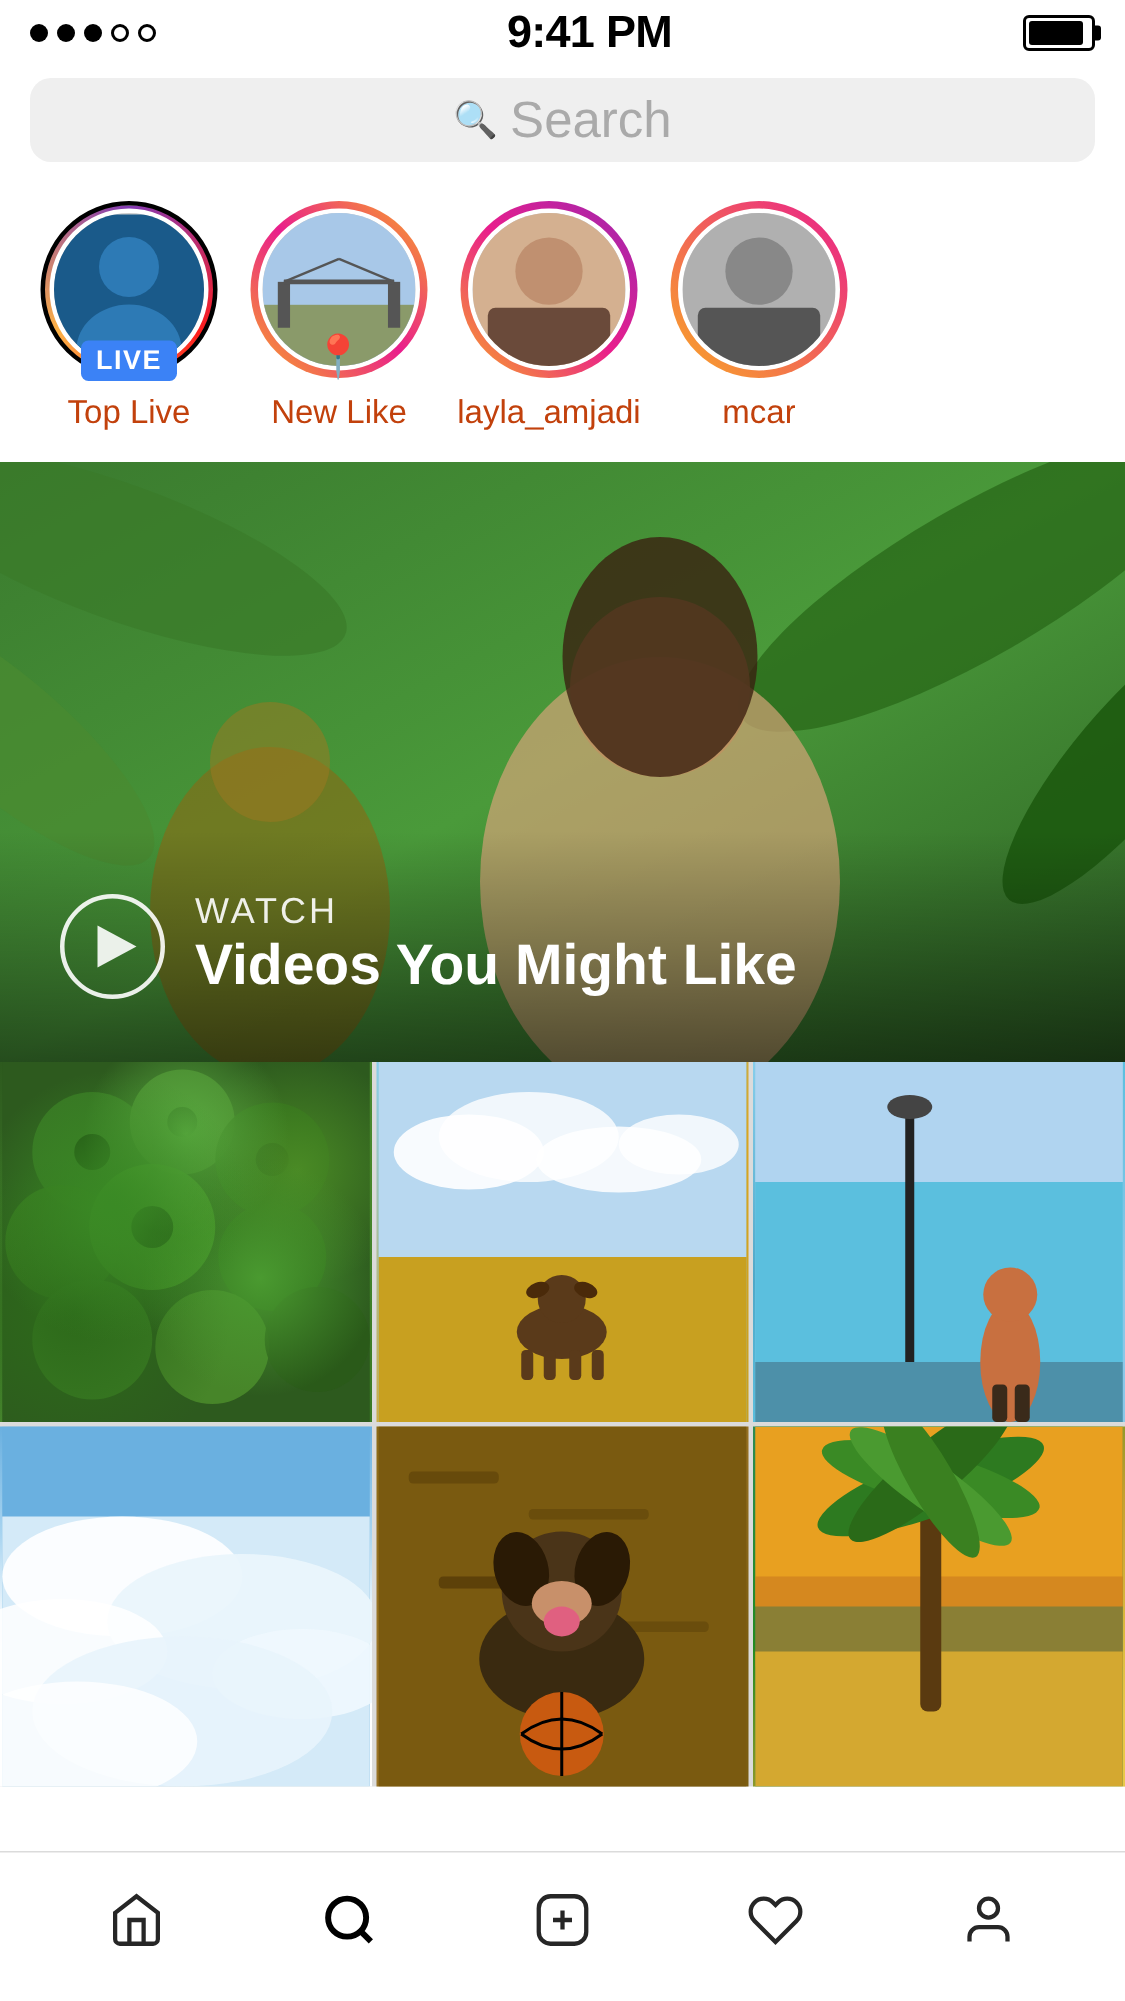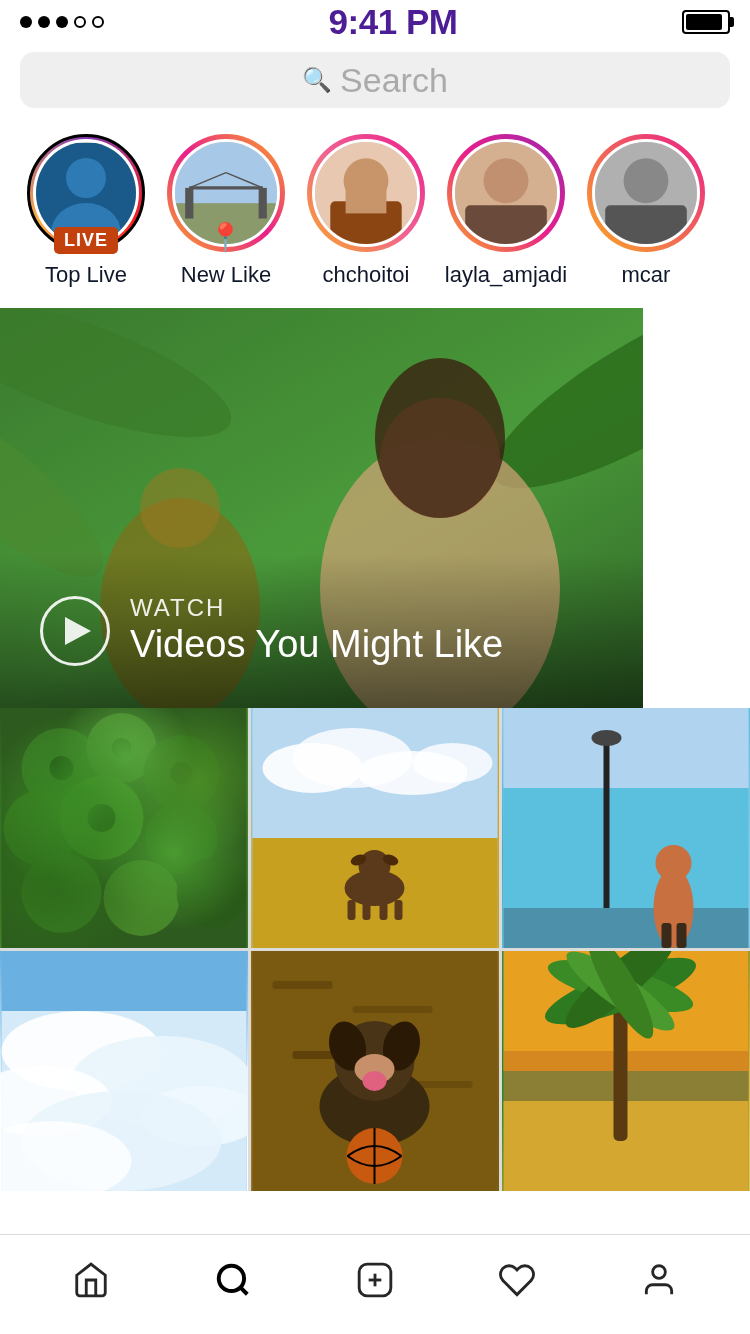--- a/index.html
+++ b/index.html
@@ -24,21 +24,21 @@
     }
     .status-dots {
       display: flex; gap: 6px; align-items: center;
     }
     .dot {
       width: 12px; height: 12px; border-radius: 50%;
     }
     .dot.filled { background: #000; }
     .dot.empty { background: transparent; border: 2px solid #000; }
     .status-time {
-      font-size: 35px; font-weight: 600; color: #4c1d95; letter-spacing: -0.5px;
+      font-size: 30px; font-weight: 600; color: #000000; letter-spacing: -0.5px;
     }
     .battery {
       width: 48px; height: 24px; border: 2px solid #000; border-radius: 4px;
       position: relative; display: flex; align-items: center; padding: 2px;
     }
     .battery::after {
       content: ''; width: 4px; height: 10px; background: #000;
       position: absolute; right: -6px; border-radius: 0 2px 2px 0;
     }
     .battery-fill {
@@ -124,53 +124,53 @@
     .story-inner svg, .story-inner canvas {
       width: 100%; height: 100%;
     }
 
     
     .live-badge {
       position: absolute;
       bottom: -2px;
       left: 50%;
       transform: translateX(-50%);
-      background: #c2410c;
+      background: #3b82f6;
       color: #fff;
       font-size: 18px;
       font-weight: 700;
       padding: 3px 10px;
       border-radius: 5px;
       letter-spacing: 1px;
       white-space: nowrap;
     }
     
     .location-badge {
       position: absolute;
       bottom: -2px;
       left: 50%;
       transform: translateX(-50%);
       color: #e1306c;
       font-size: 28px;
     }
 
     .story-label {
       font-size: 22px;
-      color: #0f172a;
+      color: #c2410c;
       text-align: center;
       max-width: 130px;
       overflow: hidden;
       text-overflow: ellipsis;
       white-space: nowrap;
     }
 
     
     .watch-section {
       position: relative;
-      width: 643px;
+      width: 750px;
       height: 400px;
       overflow: hidden;
       background: #2d5a27;
     }
     
     .watch-bg {
       width: 100%; height: 100%;
       background: linear-gradient(160deg, #3a7a2e 0%, #4a9a3a 30%, #2d6024 60%, #5c3a1a 90%);
       position: relative;
     }
@@ -210,21 +210,21 @@
       margin-left: 5px;
     }
     .watch-text {
       color: #fff;
     }
     .watch-label {
       font-size: 24px; font-weight: 400; opacity: 0.9; letter-spacing: 2px;
       text-transform: uppercase;
     }
     .watch-title {
-      font-size: 38px; font-weight: 400; line-height: 1.2;
+      font-size: 38px; font-weight: 700; line-height: 1.2;
     }
 
     
     .grid-section {
       display: grid;
       grid-template-columns: repeat(3, 1fr);
       grid-template-rows: repeat(2, 240px);
       gap: 3px;
       background: #dbdbdb;
     }
@@ -346,35 +346,20 @@
             <line x1="14" y1="45" x2="50" y2="30" stroke="#555" stroke-width="1.5"></line>
             <line x1="86" y1="45" x2="50" y2="30" stroke="#555" stroke-width="1.5"></line>
           </svg>
         </div>
       </div>
       <div class="location-badge">📍</div>
     </div>
     <span class="story-label">New Like</span>
   </div>
 
-  <div class="story-item">
-    <div class="story-avatar-wrap">
-      <div class="story-ring pink-ring">
-        <div class="story-inner">
-          <svg viewBox="0 0 100 100" xmlns="http://www.w3.org/2000/svg">
-            <rect width="100" height="100" fill="#e8c8b0"></rect>
-            <circle cx="50" cy="38" r="22" fill="#c8956a"></circle>
-            <rect x="15" y="58" width="70" height="50" fill="#8b4513" rx="5"></rect>
-            <rect x="30" y="45" width="40" height="25" fill="#c8956a"></rect>
-          </svg>
-        </div>
-      </div>
-    </div>
-    <span class="story-label">chchoitoi</span>
-  </div>
 
   <div class="story-item">
     <div class="story-avatar-wrap">
       <div class="story-ring gradient-ring">
         <div class="story-inner">
           <svg viewBox="0 0 100 100" xmlns="http://www.w3.org/2000/svg">
             <rect width="100" height="100" fill="#d4b090"></rect>
             <circle cx="50" cy="38" r="22" fill="#c09070"></circle>
             <rect x="10" y="62" width="80" height="50" fill="#6a4a3a" rx="5"></rect>
           </svg>

